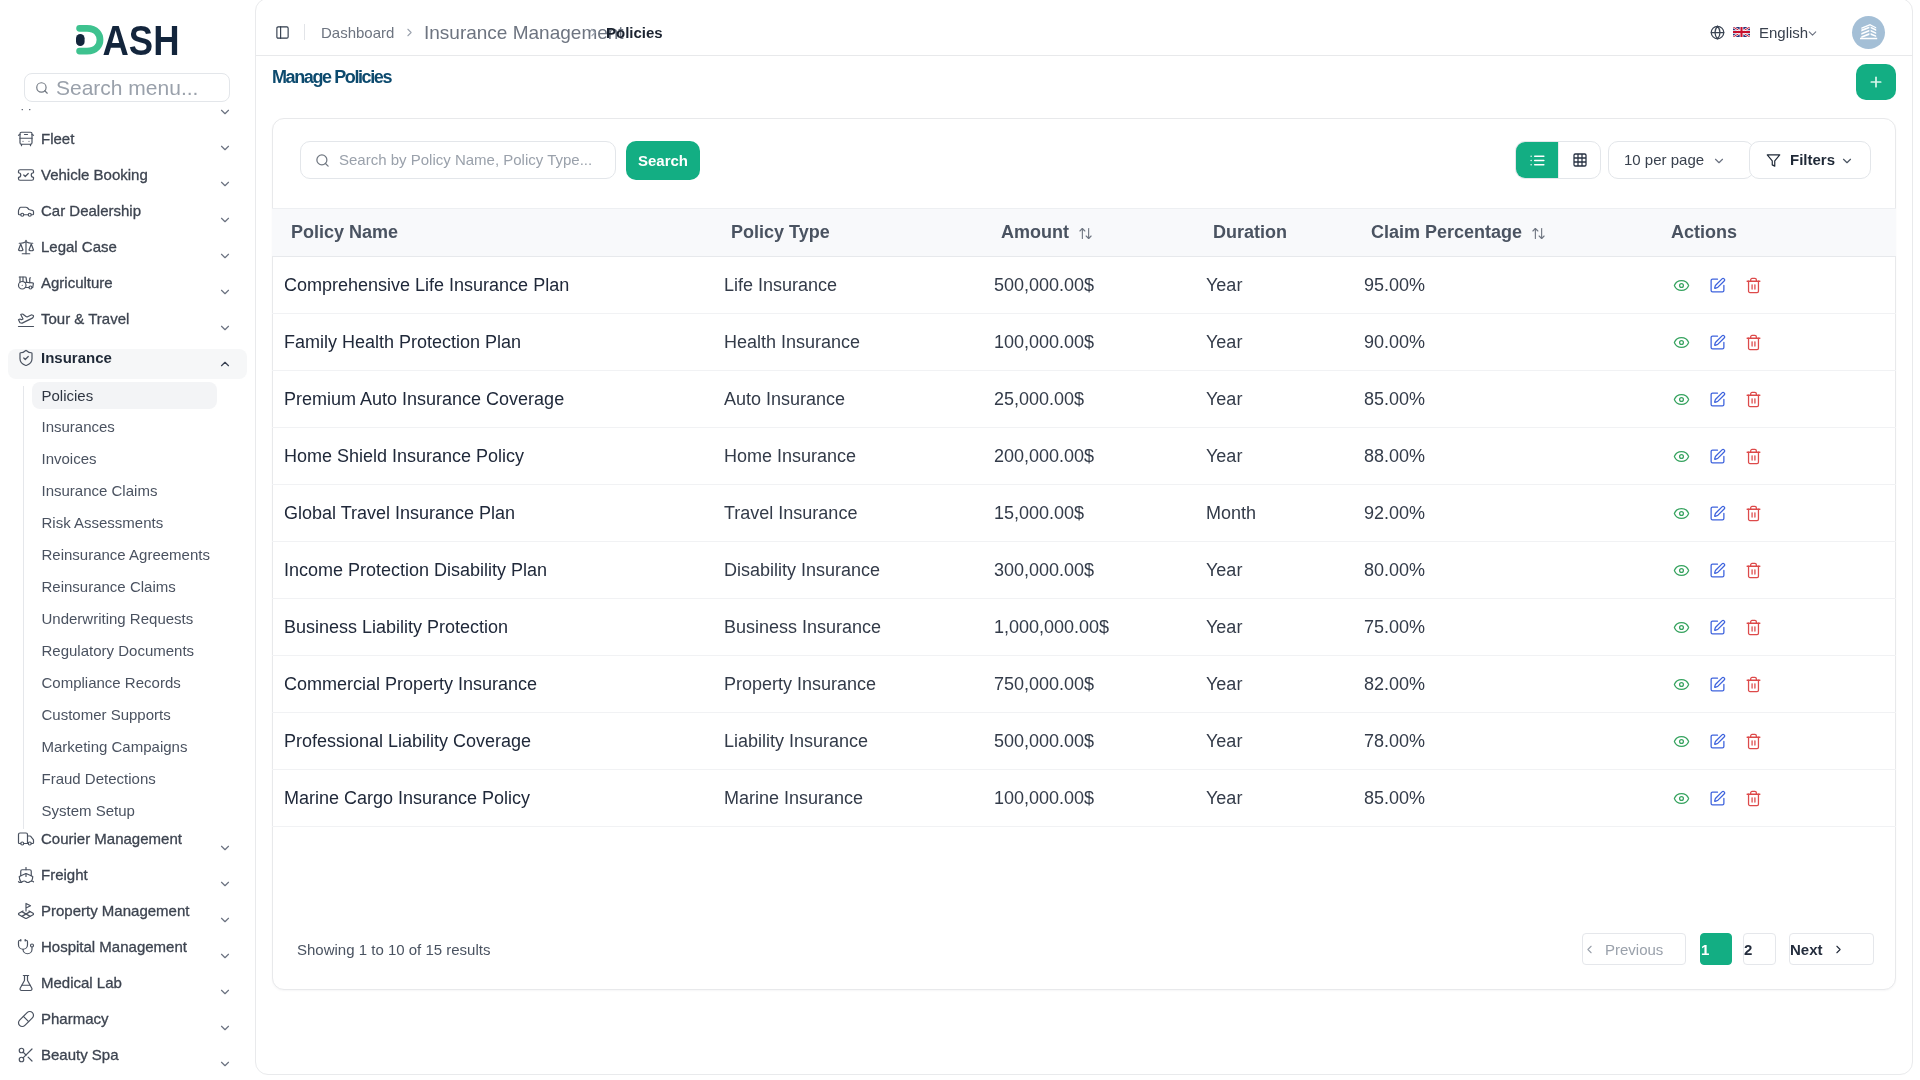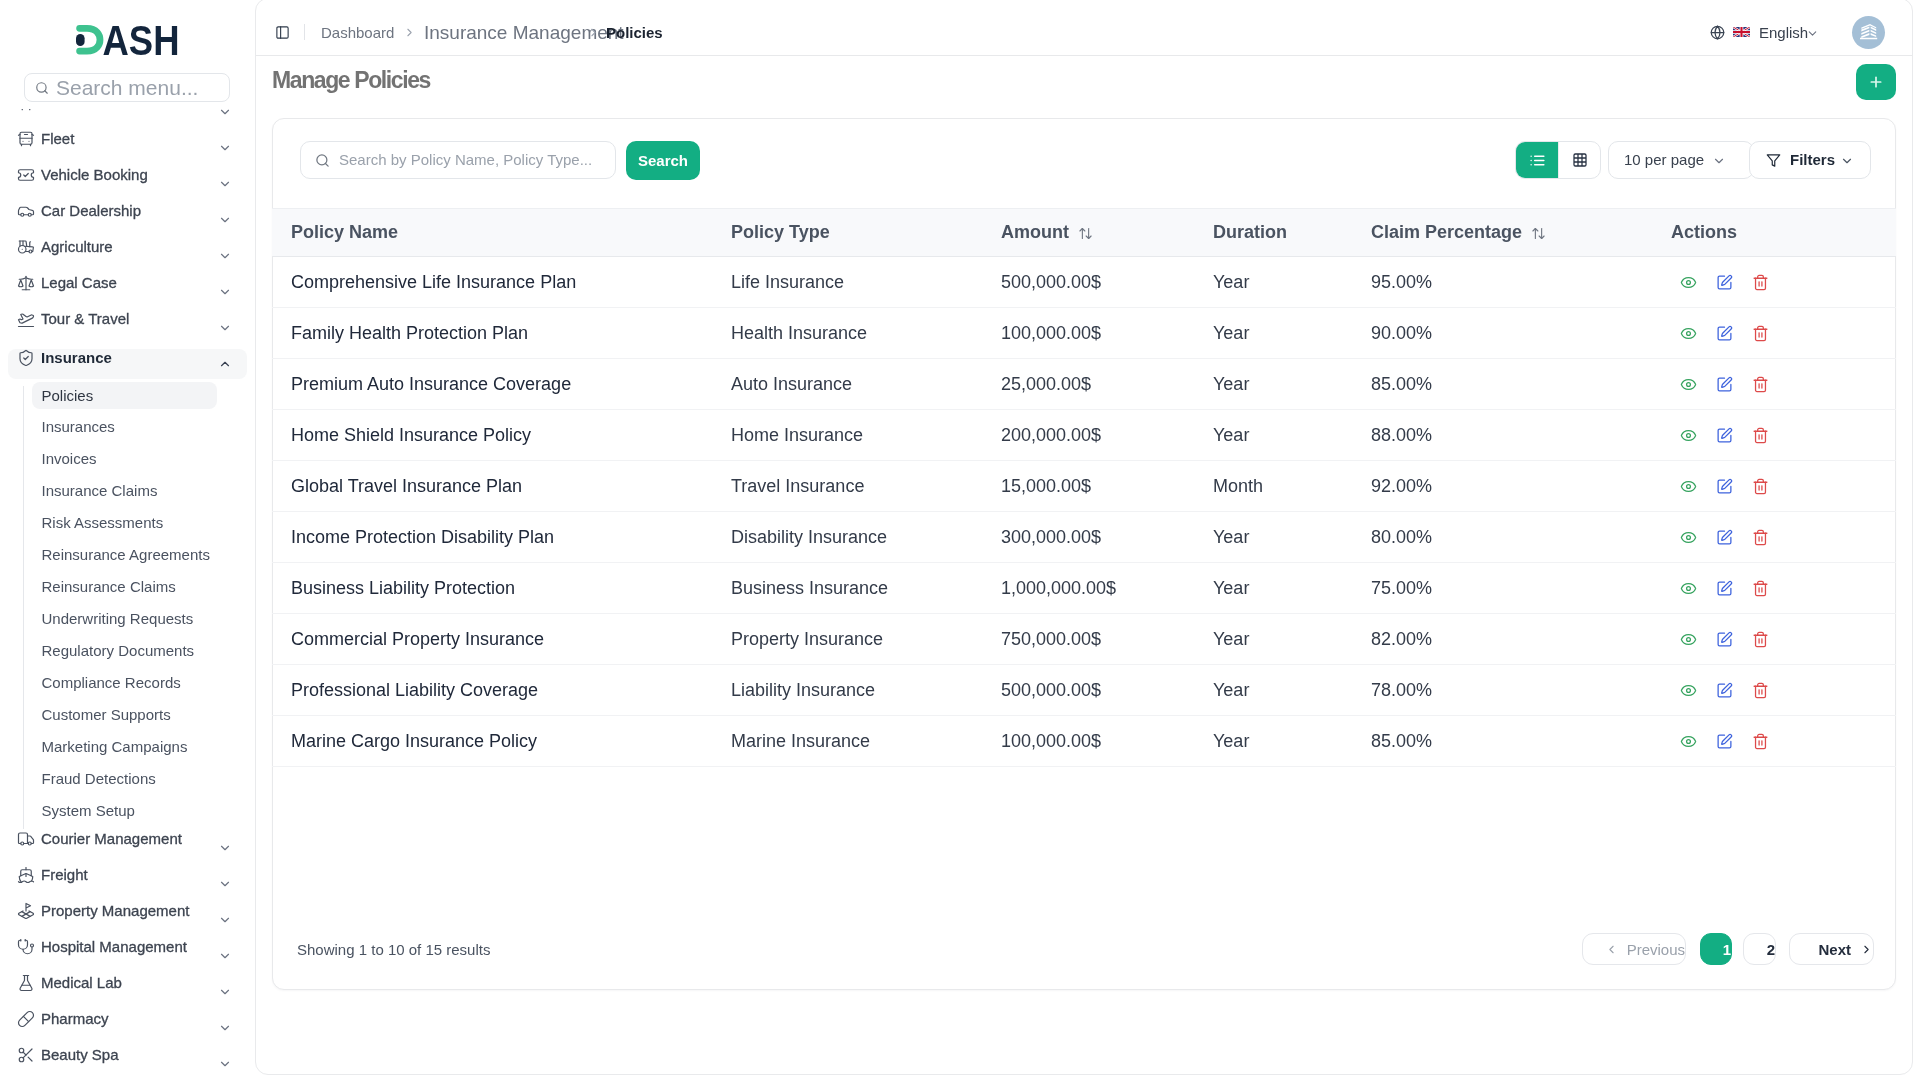--- a/index.html
+++ b/index.html
@@ -28,25 +28,25 @@
 #panel { position:absolute; left:255px; top:-2px; width:1658px; height:1077px; border:1px solid #e9eaec; border-radius:13px; background:#fff; }
 #hdrline { position:absolute; left:256px; top:55px; width:1656px; height:1px; background:#e8e9eb; }
 
 #card { position:absolute; left:272px; top:118px; width:1624px; height:872px; border:1px solid #e8e9eb; border-radius:12px; background:#fff; box-shadow:0 1px 2px rgba(16,24,40,.04); }
 .inbox { position:absolute; height:38px; border:1px solid #e3e6ea; border-radius:10px; background:#fff; }
 .btn { display:flex; align-items:center; justify-content:center; }
 
 #tbl { position:absolute; left:272px; top:208px; width:1624px; }
 table { width:100%; border-collapse:collapse; table-layout:fixed; font-size:18px; }
 th { height:48px; background:#f8f9fb; border-top:1px solid #edeff2; border-bottom:1px solid #e7e9ec; text-align:left; padding-left:19px; color:#4a5361; font-weight:bold; }
-td { height:51px; border-bottom:1px solid #f1f2f4; padding-left:19px; color:#333b49; }
+td { height:57px; border-bottom:1px solid #f1f2f4; padding-left:12px; color:#333b49; }
 td.nm { color:#20293a; }
 .acts { display:flex; align-items:center; gap:19px; padding-left:9px; }
 
-.pbtn { position:absolute; top:933px; height:32px; border:1px solid #e5e7eb; border-radius:11px; background:#fff; display:flex; align-items:center; justify-content:flex-end; font-weight:bold; color:#242d3d; }
+.pbtn { position:absolute; top:933px; height:32px; border:1px solid #e5e7eb; border-radius:4px; background:#fff; display:flex; align-items:center; justify-content:flex-start; font-weight:bold; color:#242d3d; }
 </style>
 </head>
 <body>
 <div id="side">
 <div class="abs" style="left:75px;top:24px;width:110px;height:32px;">
 <svg width="110" height="32" viewBox="0 0 110 32">
         <path d="M4.6 4.3 H12 C21.8 4.3 25 10.8 25 15.7 C25 20.6 21.8 27.1 12 27.1 H4.6" fill="none" stroke="#3ec28f" stroke-width="6.8" stroke-linecap="round"></path>
         <rect x="1" y="9.9" width="8.6" height="12.2" rx="4.3" fill="#13253c"></rect>
         <text x="27.5" y="30.5" font-family="Liberation Sans,sans-serif" font-weight="bold" font-size="42" fill="#13253c" textLength="77" lengthAdjust="spacingAndGlyphs">ASH</text>
       </svg>
@@ -118,46 +118,46 @@
           </svg>
           <span class="lb">Car Dealership</span>
           <span class="ch">
             <svg width="14" height="14" viewBox="0 0 24 24" class="ic" style="stroke:#6b7280;stroke-width:2">
               <path d="m6 9 6 6 6-6"></path>
             </svg>
           </span>
         </div>
 <div class="mi">
           <svg width="18" height="18" viewBox="0 0 24 24" class="ic">
+            <path d="m16 16 3-8 3 8c-.87.65-1.92 1-3 1s-2.13-.35-3-1Z"></path>
+            <path d="m2 16 3-8 3 8c-.87.65-1.92 1-3 1s-2.13-.35-3-1Z"></path>
+            <path d="M7 21h10"></path>
+            <path d="M12 3v18"></path>
+            <path d="M3 7h2c2 0 5-1 7-2 2 1 5 2 7 2h2"></path>
+          </svg>
+          <span class="lb">Legal Case</span>
+          <span class="ch">
+            <svg width="14" height="14" viewBox="0 0 24 24" class="ic" style="stroke:#6b7280;stroke-width:2">
+              <path d="m6 9 6 6 6-6"></path>
+            </svg>
+          </span>
+        </div>
+<div class="mi">
+          <svg width="18" height="18" viewBox="0 0 24 24" class="ic">
             <path d="m10 11 11 .9c.6 0 .9.5.8 1.1l-.8 5h-1"></path>
             <path d="M16 18h-5"></path>
             <path d="M18 5a1 1 0 0 0-1 1v5.573"></path>
             <path d="M3 4h8.129a1 1 0 0 1 .99.863L13 11.246"></path>
             <path d="M4 11V4"></path>
             <path d="M7 15h.01"></path>
             <path d="M8 10.1V4"></path>
             <circle cx="18" cy="18" r="2"></circle>
             <circle cx="7" cy="15" r="5"></circle>
           </svg>
           <span class="lb">Agriculture</span>
-          <span class="ch">
-            <svg width="14" height="14" viewBox="0 0 24 24" class="ic" style="stroke:#6b7280;stroke-width:2">
-              <path d="m6 9 6 6 6-6"></path>
-            </svg>
-          </span>
-        </div>
-<div class="mi">
-          <svg width="18" height="18" viewBox="0 0 24 24" class="ic">
-            <path d="m16 16 3-8 3 8c-.87.65-1.92 1-3 1s-2.13-.35-3-1Z"></path>
-            <path d="m2 16 3-8 3 8c-.87.65-1.92 1-3 1s-2.13-.35-3-1Z"></path>
-            <path d="M7 21h10"></path>
-            <path d="M12 3v18"></path>
-            <path d="M3 7h2c2 0 5-1 7-2 2 1 5 2 7 2h2"></path>
-          </svg>
-          <span class="lb">Legal Case</span>
           <span class="ch">
             <svg width="14" height="14" viewBox="0 0 24 24" class="ic" style="stroke:#6b7280;stroke-width:2">
               <path d="m6 9 6 6 6-6"></path>
             </svg>
           </span>
         </div>
 <div class="mi">
           <svg width="18" height="18" viewBox="0 0 24 24" class="ic">
             <path d="M2 22h20"></path>
             <path d="M6.36 17.4 4 17l-2-4 1.1-.55a2 2 0 0 1 1.8 0l.17.1a2 2 0 0 0 1.8 0L8 12 5 6l.9-.45a2 2 0 0 1 2.09.2l4.02 3a2 2 0 0 0 2.1.2l4.19-2.06a2.41 2.41 0 0 1 1.73-.17L21 7a1.4 1.4 0 0 1 .87 1.99l-.38.76c-.23.46-.6.84-1.07 1.08L7.58 17.2a2 2 0 0 1-1.22.18Z"></path>
@@ -360,21 +360,21 @@
         <path d="M9.3 16.9 L17.4 13.8 L17.4 15.6 L9.3 18.7 Z"></path>
         <path d="M9.3 20.2 L17.4 17.1 L17.4 18.9 L9.3 22 Z"></path>
         <path d="M18.6 10.5 L24.2 13.3 L24.2 14.9 L18.6 12.3 Z"></path>
         <path d="M18.6 13.8 L24.2 16.4 L24.2 18 L18.6 15.6 Z"></path>
         <path d="M18.6 17.1 L24.2 19.5 L24.2 21.1 L18.6 18.9 Z"></path>
         <path d="M8 21.8 L25.2 21.8 L25.2 23.3 L8 23.3 Z"></path>
       </g>
     </svg>
   </div>
 
-<div class="abs" style="left:272px;top:67px;font-size:23px;font-weight:bold;color:#737373;letter-spacing:-1.4px;">Manage Policies</div>
+<div class="abs" style="left:272px;top:67px;font-size:18px;font-weight:bold;color:#0c4a6e;letter-spacing:-1.4px;">Manage Policies</div>
 <div class="abs btn" style="left:1856px;top:64px;width:40px;height:36px;border-radius:10px;background:#13ae83;">
     <svg width="16" height="16" viewBox="0 0 24 24" fill="none" stroke="#d9f6ec" stroke-width="2.6" stroke-linecap="round">
       <path d="M5 12h14"></path>
       <path d="M12 5v14"></path>
     </svg>
   </div>
 
 <div id="card"></div>
 
 <div class="inbox" style="left:300px;top:141px;width:316px;">

